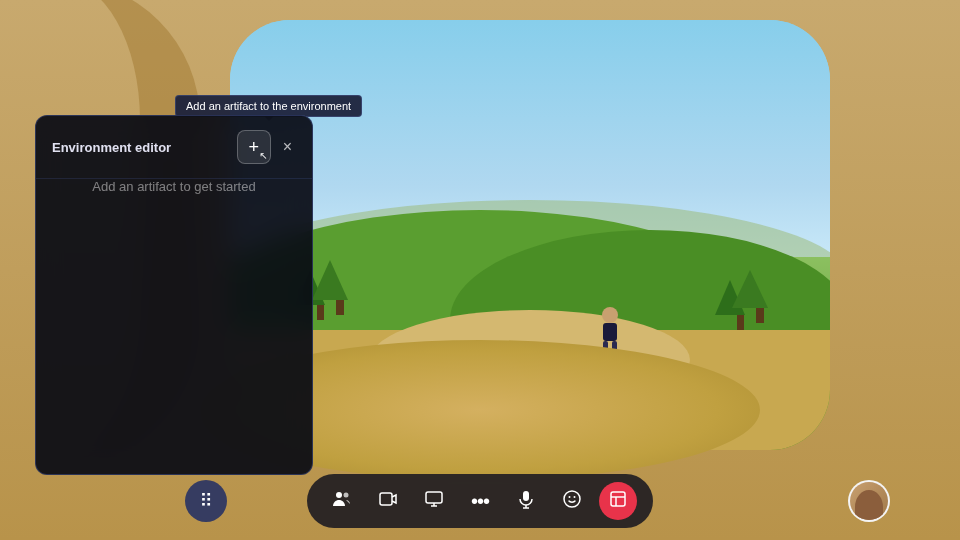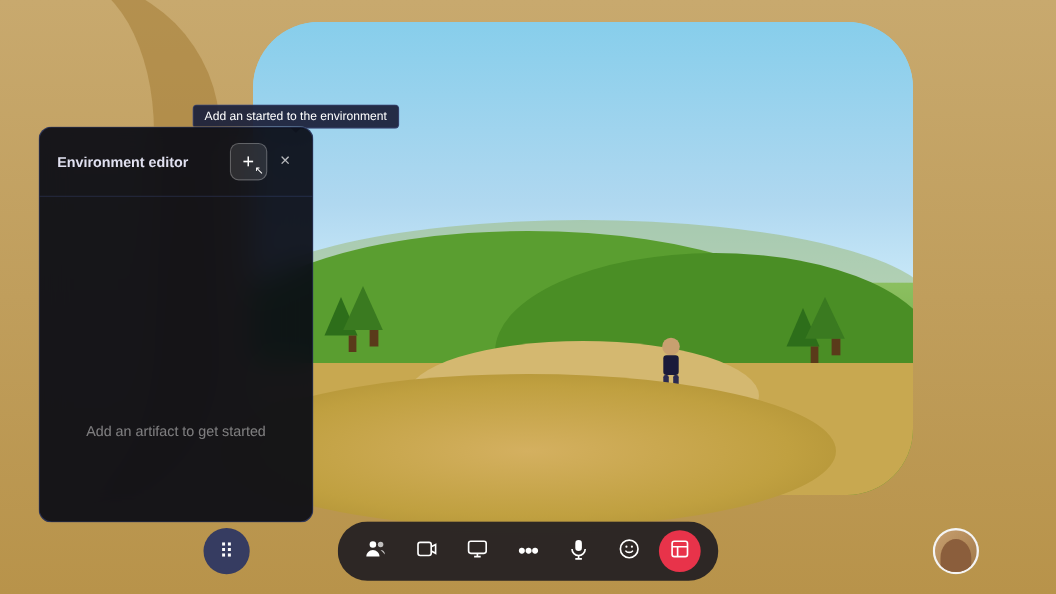--- a/index.html
+++ b/index.html
@@ -143,21 +143,21 @@
       background: #8B5E3C;
       border-radius: 50% 50% 0 0;
       margin-bottom: -4px;
     }
 
     
     .env-panel {
       position: absolute;
       top: 115px;
       left: 35px;
-      width: 250px;
+      width: 278px;
       height: 360px;
       background: rgba(8, 10, 20, 0.92);
       border-radius: 12px;
       border: 1px solid rgba(80, 100, 180, 0.4);
       padding: 0;
       backdrop-filter: blur(12px);
       color: white;
     }
 
     .env-panel-header {
@@ -219,21 +219,21 @@
       font-size: 13px;
       outline: none;
     }
 
     .search-input::placeholder {
       color: rgba(255,255,255,0.35);
     }
 
     .env-panel-empty {
       display: flex;
-      align-items: flex-end;
+      align-items: flex-start;
       justify-content: center;
       height: 220px;
       color: rgba(255,255,255,0.45);
       font-size: 13px;
     }
 
     
     .tooltip {
       position: absolute;
       top: 95px;
@@ -303,21 +303,21 @@
     </svg>
   </div>
 
   <div class="arch-left"></div>
 
   <div class="floor-ellipse"></div>
 
 </div>
 
 <div class="tooltip">
-  <span>Add an started to the environment</span>
+  <span>Add an artifact to the environment</span>
 </div>
 
 <div class="env-panel">
   <div class="env-panel-header">
     <span class="env-panel-title">Environment editor</span>
     <div class="env-panel-actions">
       <button class="add-artifact-btn">
         <span>+</span>
         <span class="cursor-icon">↖</span>
       </button>

